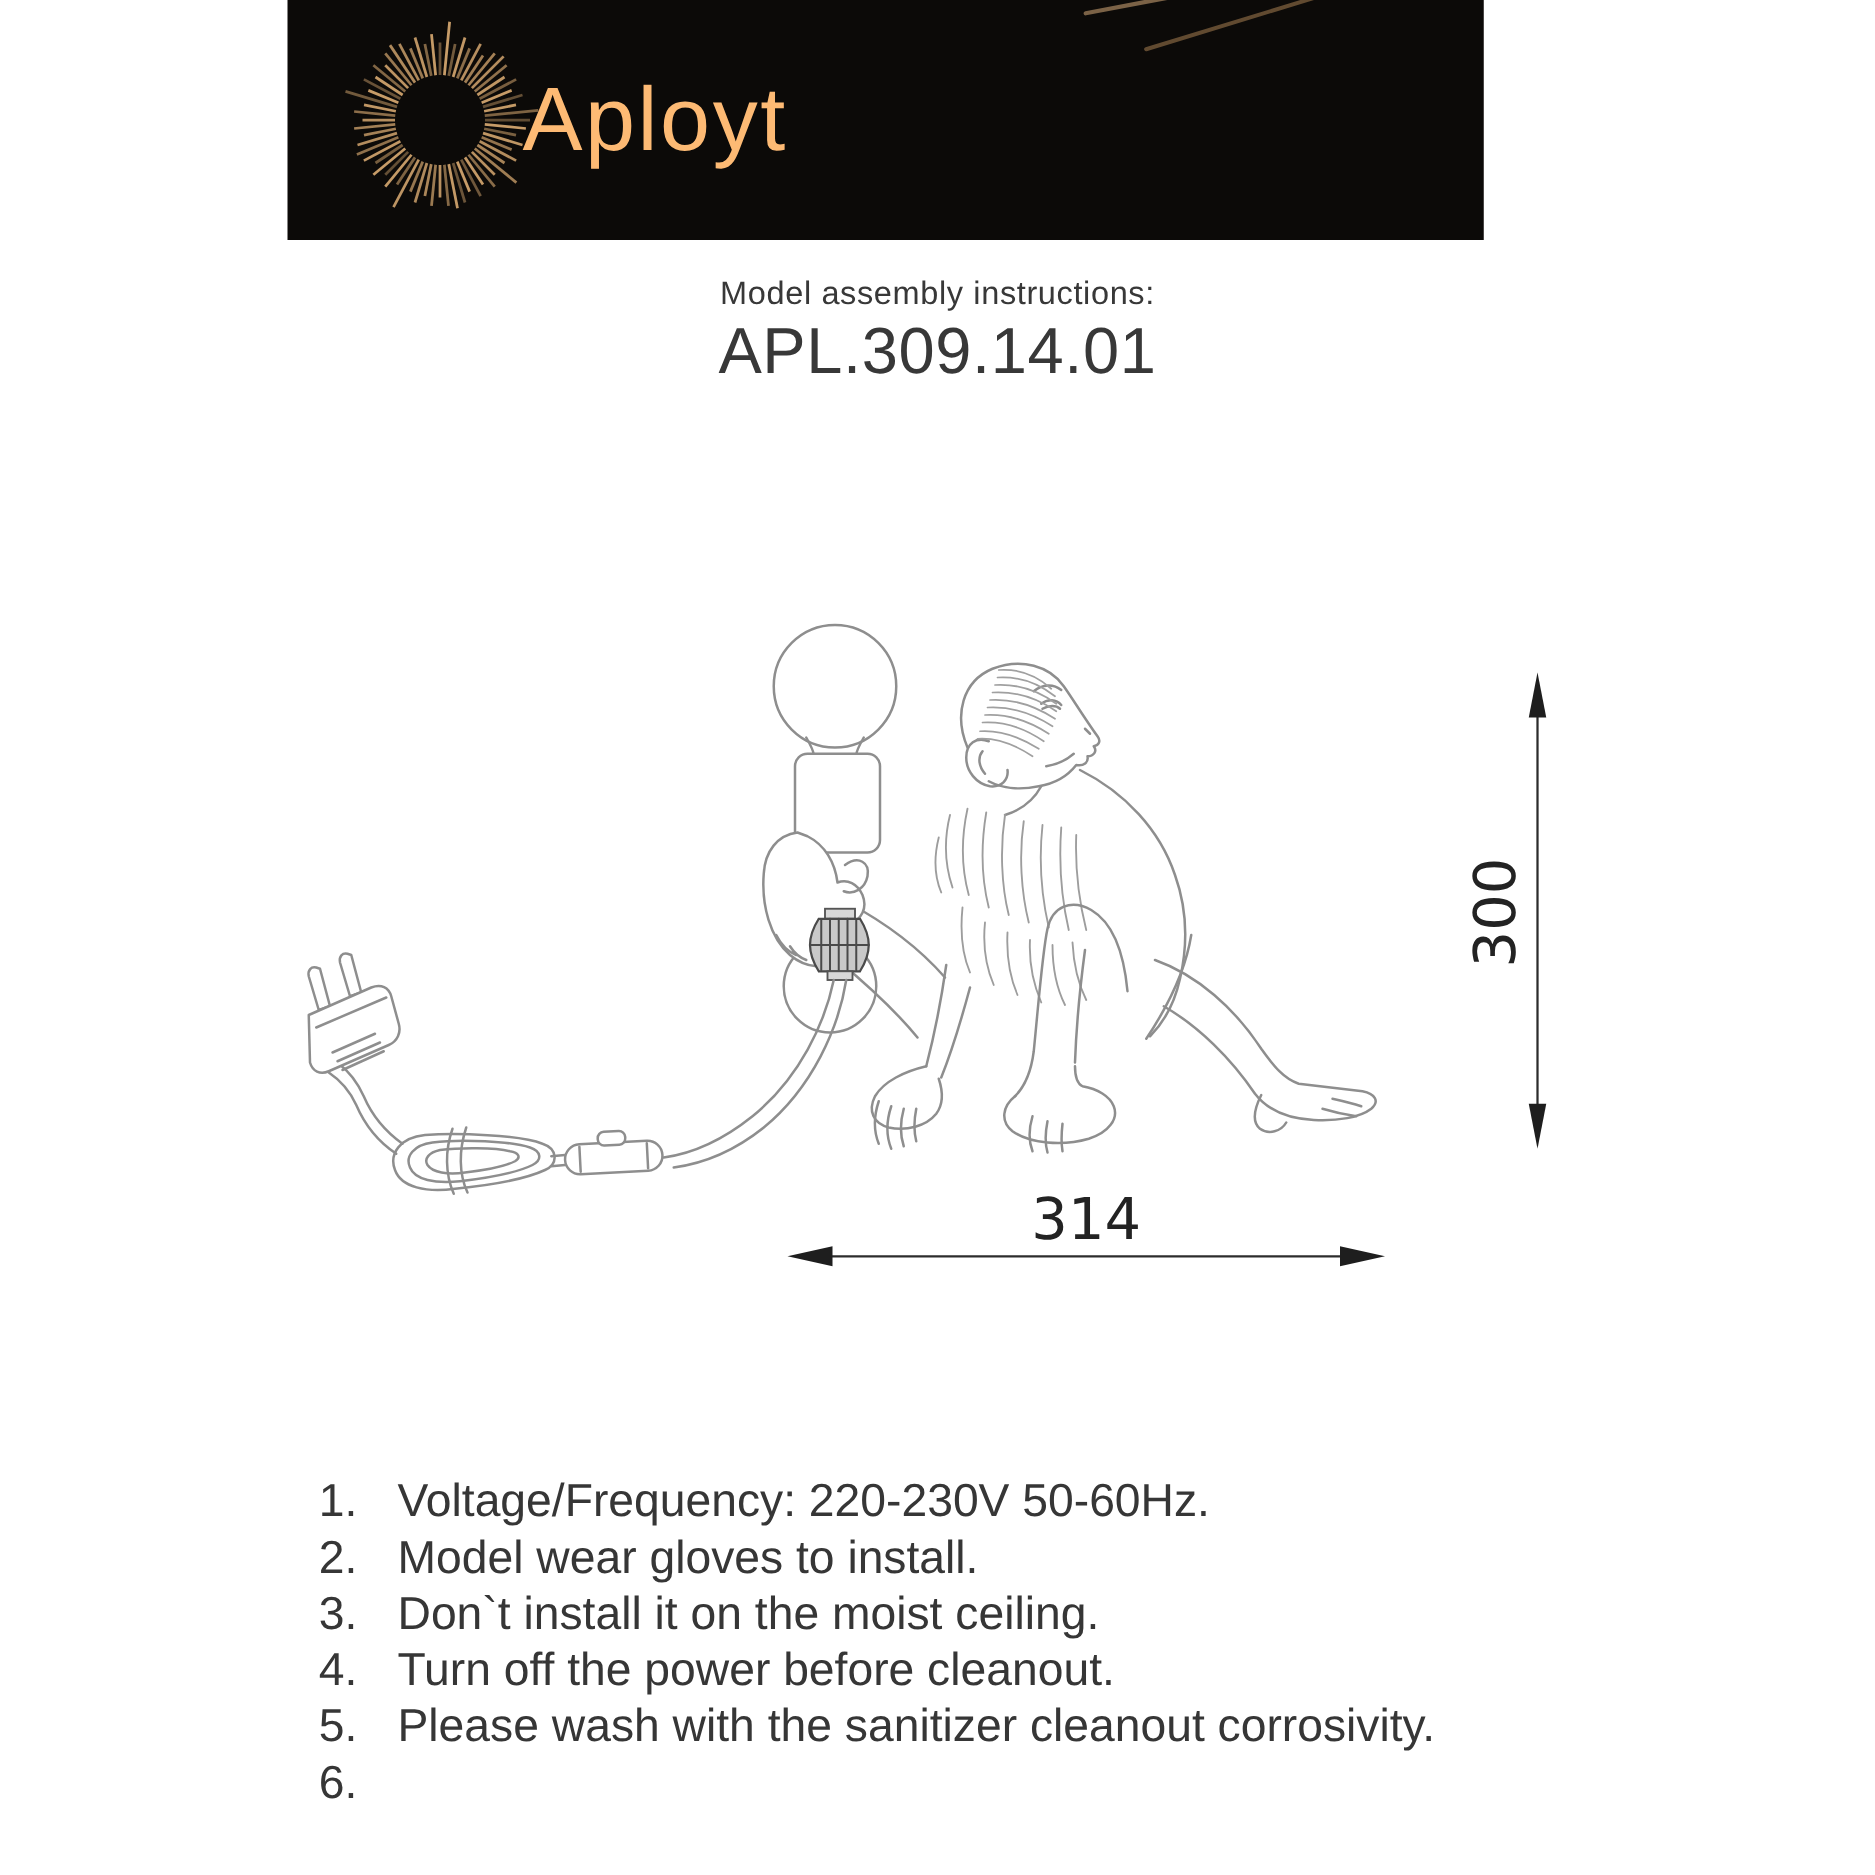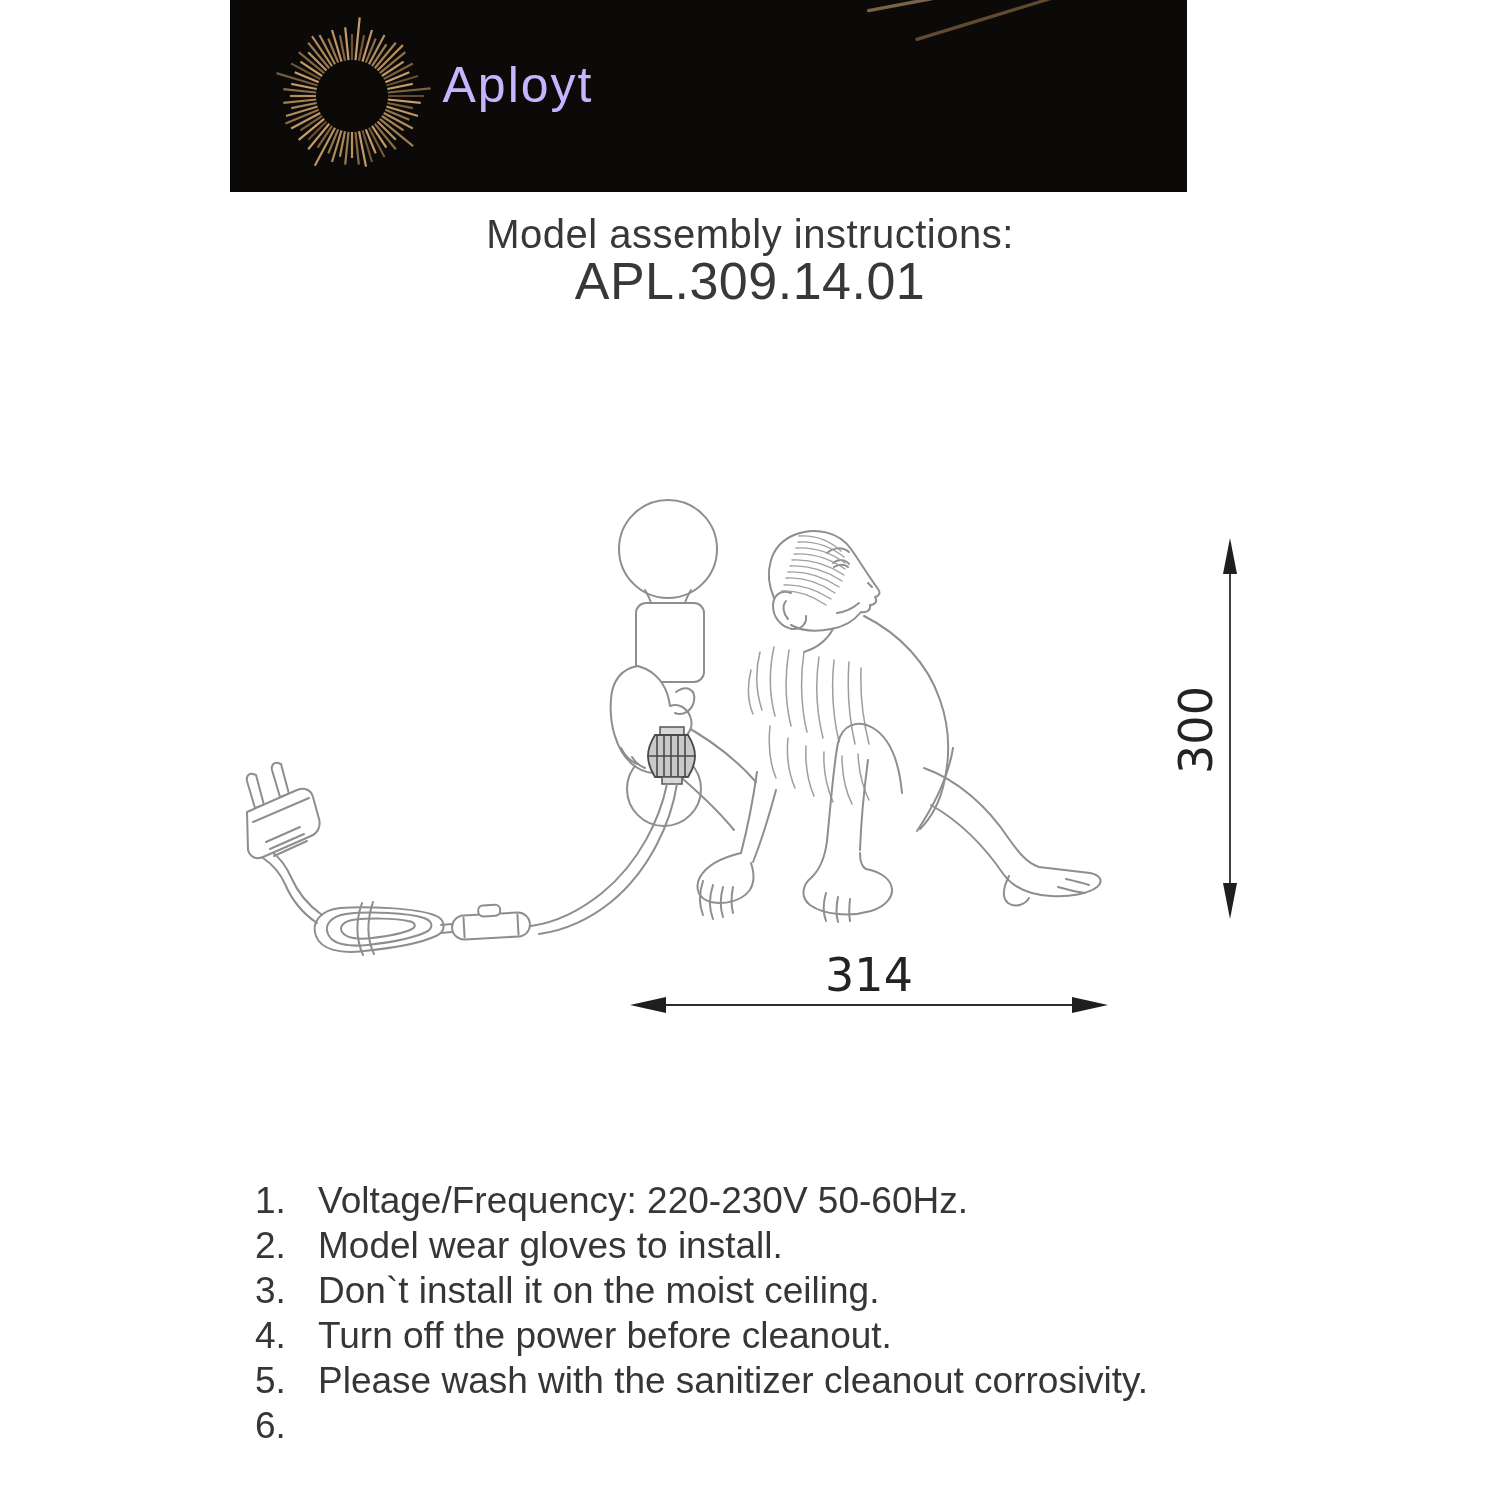--- a/index.html
+++ b/index.html
@@ -2,24 +2,24 @@
 <html><head>
 <meta charset="utf-8">
 <style>
   html,body{margin:0;padding:0;background:#ffffff;}
   .page{position:relative;width:1500px;height:1500px;background:#ffffff;overflow:hidden;
         font-family:"Liberation Sans",sans-serif;}
   
   .banner{position:absolute;left:230px;top:0;width:957px;height:192px;background:#0c0a08;}
   .banner svg{position:absolute;left:0;top:0;width:957px;height:192px;display:block;}
   .brand{position:absolute;left:188px;top:60px;width:200px;text-align:center;
-         font-size:50px;font-weight:400;letter-spacing:2px;color:#c4b5fd;line-height:1;}
+         font-size:72px;font-weight:400;letter-spacing:2px;color:#fdba74;line-height:1;}
   
   .title-block{position:absolute;left:0;top:210px;width:1500px;text-align:center;color:#383838;}
-  .title-line1{font-size:40px;line-height:48px;letter-spacing:0.5px;}
+  .title-line1{font-size:26px;line-height:48px;letter-spacing:0.5px;}
   .title-line2{font-size:52px;line-height:46px;letter-spacing:0.5px;}
   
   .diagram{position:absolute;left:220px;top:470px;width:1070px;height:570px;}
   .diagram svg{display:block;width:1070px;height:570px;}
   .ln{stroke:#8e8e8e;stroke-width:2;fill:none;stroke-linecap:round;stroke-linejoin:round;}
   .lnw{stroke:#8e8e8e;stroke-width:2;fill:#ffffff;stroke-linecap:round;stroke-linejoin:round;}
   .fur{stroke:#9d9d9d;stroke-width:1.5;fill:none;stroke-linecap:round;}
   .hair{stroke:#a0a0a0;stroke-width:1.4;fill:none;stroke-linecap:round;}
   .dk{stroke:#4a4a4a;stroke-width:1.6;fill:none;stroke-linecap:round;}
   .dim{stroke:#2c2c2c;stroke-width:1.8;fill:none;}

